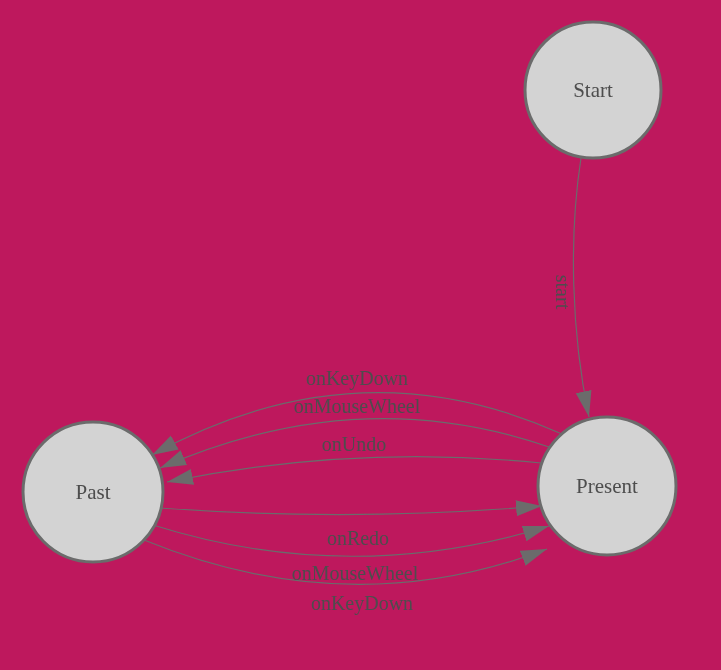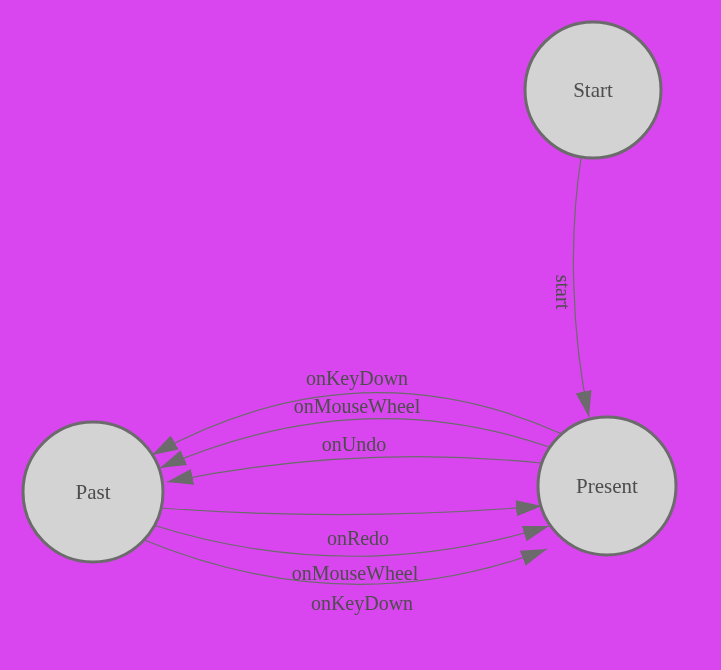--- a/index.html
+++ b/index.html
@@ -4,21 +4,21 @@
 <style>
   html, body {
     margin: 0;
     padding: 0;
     background: #ffffff;
   }
   .stage {
     position: relative;
     width: 721px;
     height: 670px;
-    background: #d946ef;
+    background: #be185d;
     overflow: hidden;
   }
   svg {
     display: block;
     font-family: "Liberation Serif", "DejaVu Serif", serif;
   }
   .node-circle {
     fill: #d3d3d3;
     stroke: #6b6b6b;
     stroke-width: 3;

